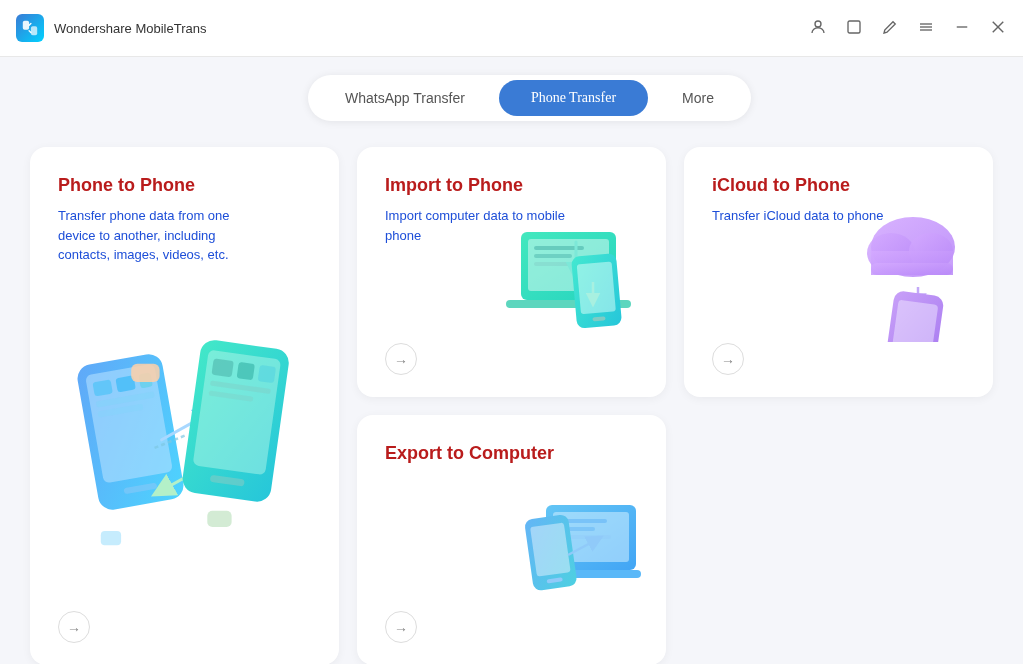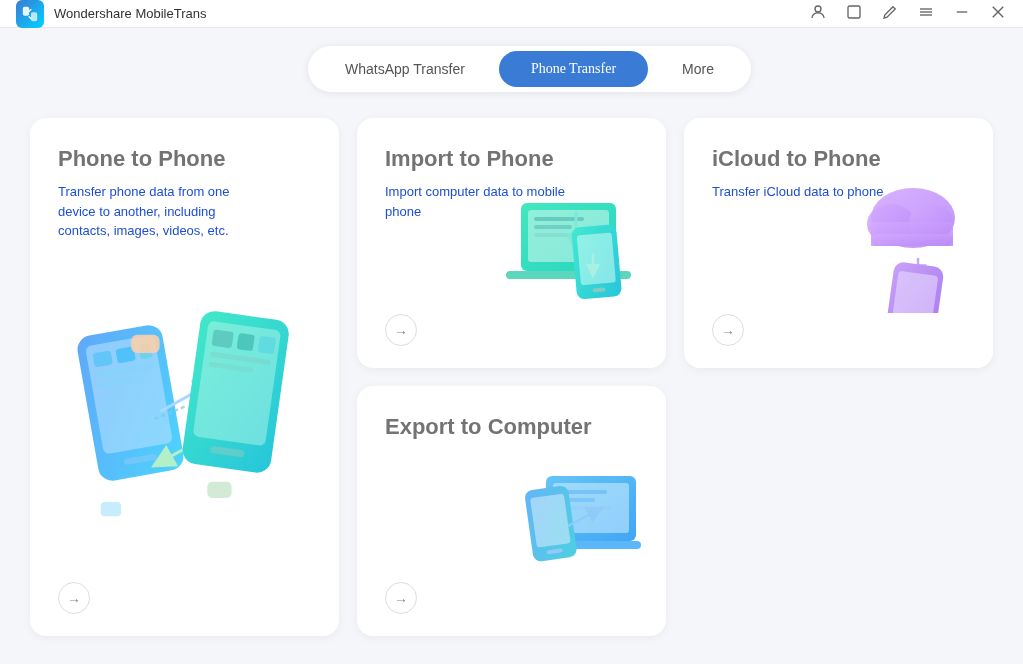--- a/index.html
+++ b/index.html
@@ -12,21 +12,21 @@
       overflow: hidden;
       position: relative;
     }
 
     
     .titlebar {
       display: flex;
       align-items: center;
       justify-content: space-between;
       padding: 0 16px;
-      height: 28px;
+      height: 57px;
       background: #ffffff;
       border-bottom: 1px solid #e8e8e8;
     }
     .titlebar-left {
       display: flex;
       align-items: center;
       gap: 10px;
     }
     .app-icon {
       width: 28px;
@@ -112,23 +112,23 @@
       overflow: hidden;
       cursor: pointer;
       transition: box-shadow 0.2s;
       box-shadow: 0 2px 10px rgba(0,0,0,0.05);
     }
     .card.large {
       grid-row: span 2;
     }
 
     .card-title {
-      font-size: 22px;
+      font-size: 18px;
       font-weight: 700;
-      color: #737373;
+      color: #b91c1c;
       margin-bottom: 10px;
     }
     .card-desc {
       font-size: 13px;
       color: #1d4ed8;
       line-height: 1.5;
       max-width: 180px;
     }
 
     .card-arrow {

